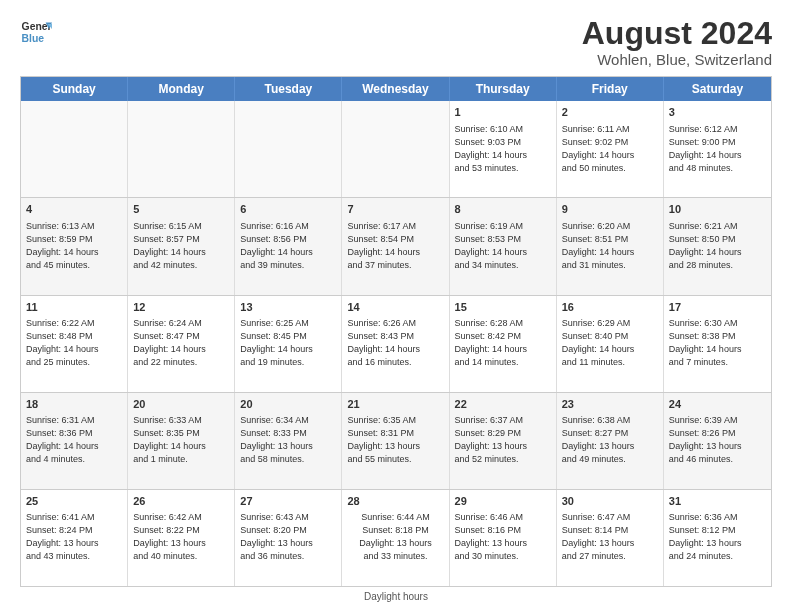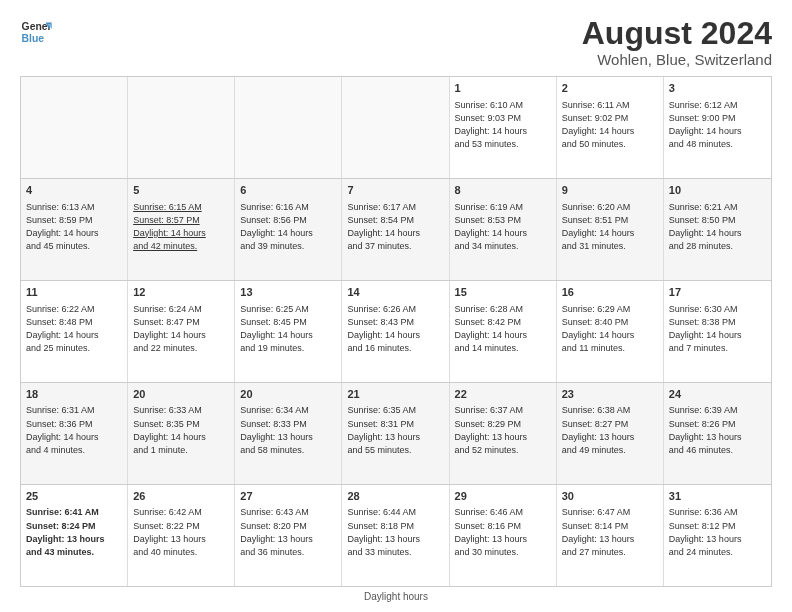--- a/index.html
+++ b/index.html
@@ -120,20 +120,29 @@
         <polygon points="34,10 40,10 40,16" fill="#7ab8e0"></polygon>
       </svg>
     </div>
     <div class="title-block">
       <div class="main-title">August 2024</div>
       <div class="subtitle">Wohlen, Blue, Switzerland</div>
     </div>
   </div>
 
   <div class="calendar">
+    <div class="cal-header-row">
+    <div class="cal-header-cell">Sunday</div>
+        <div class="cal-header-cell">Monday</div>
+        <div class="cal-header-cell">Tuesday</div>
+        <div class="cal-header-cell">Wednesday</div>
+        <div class="cal-header-cell">Thursday</div>
+        <div class="cal-header-cell">Friday</div>
+        <div class="cal-header-cell">Saturday</div>
+      </div>
     <div class="cal-body">
     <div class="cal-week">
           <div class="cal-cell empty"></div>
           <div class="cal-cell empty"></div>
           <div class="cal-cell empty"></div>
           <div class="cal-cell empty"></div>
           <div class="cal-cell">
             <div class="day-num">1</div>
             <div class="cell-info" style="white-space: pre-line;">Sunrise: 6:10 AM
 Sunset: 9:03 PM
@@ -158,21 +167,21 @@
         <div class="cal-week">
           <div class="cal-cell shade">
             <div class="day-num">4</div>
             <div class="cell-info" style="white-space: pre-line;">Sunrise: 6:13 AM
 Sunset: 8:59 PM
 Daylight: 14 hours
 and 45 minutes.</div>
           </div>
           <div class="cal-cell shade">
             <div class="day-num">5</div>
-            <div class="cell-info" style="white-space: pre-line; text-decoration: underline;">Sunrise: 6:15 AM
+            <div class="cell-info" style="white-space: pre-line;">Sunrise: 6:15 AM
 Sunset: 8:57 PM
 Daylight: 14 hours
 and 42 minutes.</div>
           </div>
           <div class="cal-cell shade">
             <div class="day-num">6</div>
             <div class="cell-info" style="white-space: pre-line;">Sunrise: 6:16 AM
 Sunset: 8:56 PM
 Daylight: 14 hours
 and 39 minutes.</div>
@@ -304,42 +313,42 @@
             <div class="day-num">24</div>
             <div class="cell-info" style="white-space: pre-line;">Sunrise: 6:39 AM
 Sunset: 8:26 PM
 Daylight: 13 hours
 and 46 minutes.</div>
           </div>
         </div>
         <div class="cal-week">
           <div class="cal-cell">
             <div class="day-num">25</div>
-            <div class="cell-info" style="white-space: pre-line; font-weight: bold;">Sunrise: 6:41 AM
+            <div class="cell-info" style="white-space: pre-line;">Sunrise: 6:41 AM
 Sunset: 8:24 PM
 Daylight: 13 hours
 and 43 minutes.</div>
           </div>
           <div class="cal-cell">
             <div class="day-num">26</div>
             <div class="cell-info" style="white-space: pre-line;">Sunrise: 6:42 AM
 Sunset: 8:22 PM
 Daylight: 13 hours
 and 40 minutes.</div>
           </div>
           <div class="cal-cell">
             <div class="day-num">27</div>
             <div class="cell-info" style="white-space: pre-line;">Sunrise: 6:43 AM
 Sunset: 8:20 PM
 Daylight: 13 hours
 and 36 minutes.</div>
           </div>
           <div class="cal-cell">
             <div class="day-num">28</div>
-            <div class="cell-info" style="white-space: pre-line;">Sunrise: 6:44 AM
+            <div class="cell-info" style="white-space: pre-line; text-align: center;">Sunrise: 6:44 AM
 Sunset: 8:18 PM
 Daylight: 13 hours
 and 33 minutes.</div>
           </div>
           <div class="cal-cell">
             <div class="day-num">29</div>
             <div class="cell-info" style="white-space: pre-line;">Sunrise: 6:46 AM
 Sunset: 8:16 PM
 Daylight: 13 hours
 and 30 minutes.</div>

